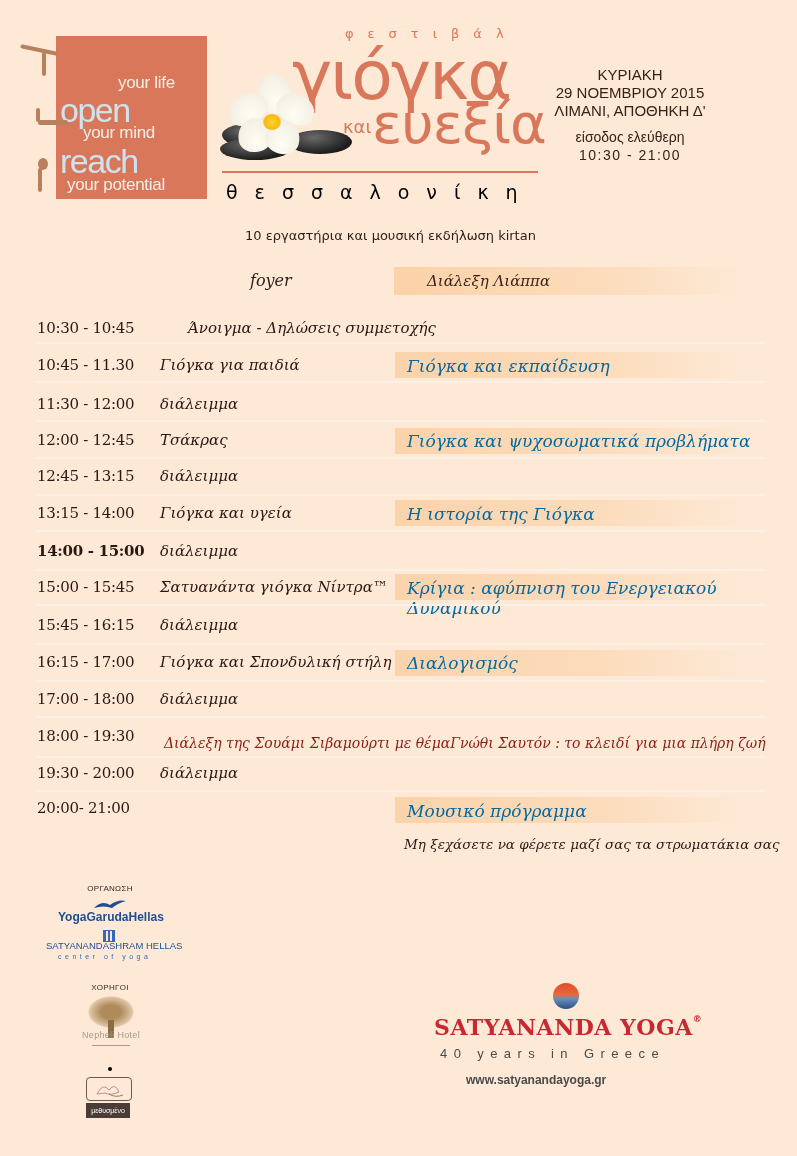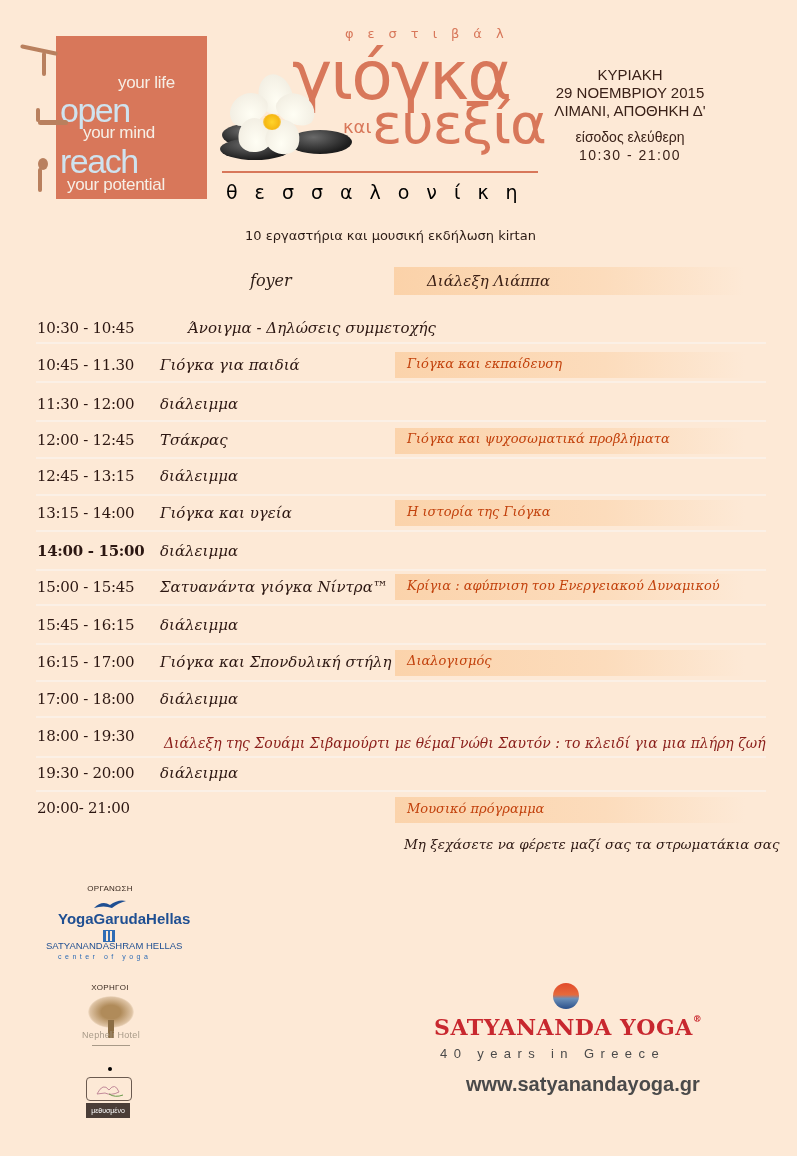--- a/index.html
+++ b/index.html
@@ -39,47 +39,47 @@
 
   
   .venue-foyer { left:250px; top:271px; font-style:italic; font-size:16px; color:#2c1c16; }
   .venue-bar { left:394px; top:267px; width:350px; height:28px; background:linear-gradient(to right, #fbd2a9 0%, #fcdcbc 60%, rgba(253,233,214,0) 100%); }
   .venue-liappa { left:427px; top:272px; font-style:italic; font-size:15px; color:#3a1f15; }
 
   .row-line { position:absolute; left:36px; width:730px; height:2px; background:#fbf0e6; }
   .time { position:absolute; left:37px; font-family:"DejaVu Serif", serif; font-size:15px; color:#2c1712; letter-spacing:-0.3px; }
   .act1 { position:absolute; left:160px; font-size:15px; color:#2c1712; font-style:italic; }
   .act2-bar { position:absolute; left:395px; width:350px; height:26px; background:linear-gradient(to right, #fbd3ab 0%, #fcdcbc 60%, rgba(253,233,214,0) 100%); }
-  .act2 { position:absolute; left:407px; font-size:13px; color:#c2410c; font-style:italic; }
+  .act2 { position:absolute; left:407px; font-size:17px; color:#0369a1; font-style:italic; }
   .lecture { position:absolute; left:164px; font-size:14px; color:#8a1e1a; font-style:italic; }
   .reminder { left:404px; top:836px; font-size:13.5px; color:#2c1712; font-style:italic; }
 
   
   .small-caps { font-family:"Liberation Sans", sans-serif; font-size:8px; color:#3a2a20; letter-spacing:0.3px; text-align:center; }
   .org-label { left:80px; top:884px; width:60px; }
-  .ygh { left:58px; top:910px; font-family:"Liberation Sans", sans-serif; font-weight:bold; font-size:15px; color:#1f4f92; }
+  .ygh { left:58px; top:910px; font-family:"Liberation Sans", sans-serif; font-weight:bold; font-size:12px; color:#1f4f92; }
   .bird { left:92px; top:898px; width:36px; height:12px; }
   .sah-icon { left:103px; top:930px; width:10px; height:10px; border:1px solid #2f6cb5; background:repeating-linear-gradient(90deg,#2f6cb5 0 2px,transparent 2px 4px); }
   .sah { left:46px; top:940px; font-family:"Liberation Sans", sans-serif; font-size:9.5px; color:#1f4f92; }
   .cof { left:58px; top:953px; font-family:"Liberation Sans", sans-serif; font-size:7px; color:#2f6cb5; letter-spacing:3.5px; }
   .sponsors-label { left:88px; top:983px; width:44px; }
   .tree-canopy { left:88px; top:996px; width:46px; height:32px; background:radial-gradient(ellipse, #b08b5a 30%, rgba(176,139,90,0.4) 65%, rgba(176,139,90,0) 72%); border-radius:50%; }
   .tree-trunk { left:108px; top:1020px; width:6px; height:18px; background:#8b6d44; }
   .nepheli { left:80px; top:1030px; width:62px; text-align:center; font-family:"Liberation Sans", sans-serif; font-size:9px; color:#a89a88; letter-spacing:0.3px; }
   .nepheli-line { left:92px; top:1045px; width:38px; height:1px; background:#a89a88; }
   .dot { left:108px; top:1067px; width:4px; height:4px; background:#000; border-radius:50%; }
   .rest-box { left:86px; top:1077px; width:44px; height:22px; border:1px solid #6b5a50; border-radius:4px; }
   .rest-label { left:86px; top:1103px; width:44px; height:15px; background:#4a3d37; color:#fff; font-size:7px; font-family:"Liberation Sans", sans-serif; text-align:center; line-height:15px; }
 
   
   .sun { left:553px; top:983px; width:26px; height:26px; border-radius:50%; background:linear-gradient(to bottom, #e24a2a 0%, #e66a3c 45%, #6b8fb8 60%, #2a4f8a 100%); }
   .sy-title { left:434px; top:1014px; font-family:"DejaVu Serif", serif; font-size:22px; color:#c8282f; letter-spacing:0.5px; font-weight:bold; }
   .sy-reg { font-size:9px; vertical-align:top; }
   .sy-sub { left:440px; top:1046px; font-family:"Liberation Sans", sans-serif; font-size:13px; color:#4a4a4a; letter-spacing:6.4px; }
-  .sy-url { left:466px; top:1073px; font-family:"Liberation Sans", sans-serif; font-weight:bold; font-size:20px; color:#4a4a4a; }
+  .sy-url { left:466px; top:1073px; font-family:"Liberation Sans", sans-serif; font-weight:bold; font-size:12px; color:#4a4a4a; }
 </style>
 </head>
 <body>
 
 <div class="abs slogan-box">
   <span class="slogan-small" style="left:62px;top:38px;">your life</span>
   <span class="slogan-big" style="left:4px;top:57px;">open</span>
   <span class="slogan-small" style="left:27px;top:88px;">your mind</span>
   <span class="slogan-big" style="left:4px;top:108px;">reach</span>
   <span class="slogan-small" style="left:11px;top:140px;">your potential</span>

